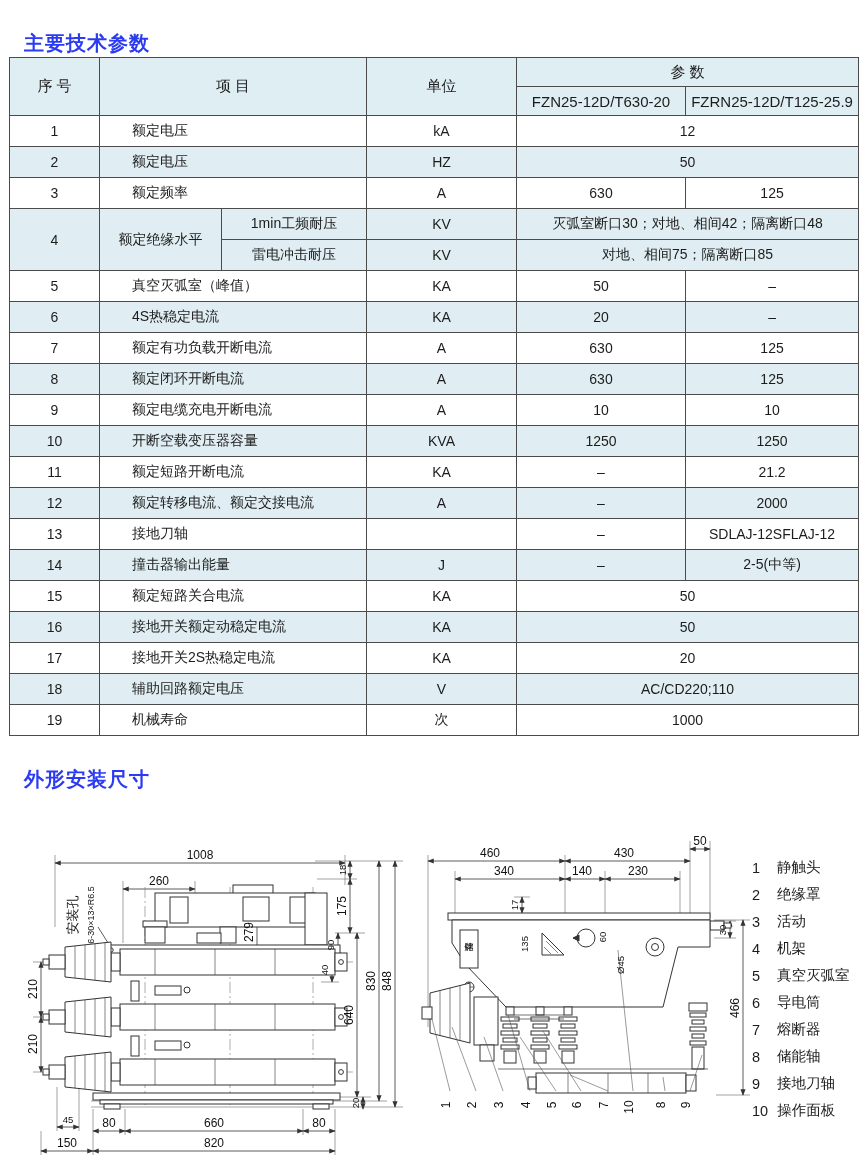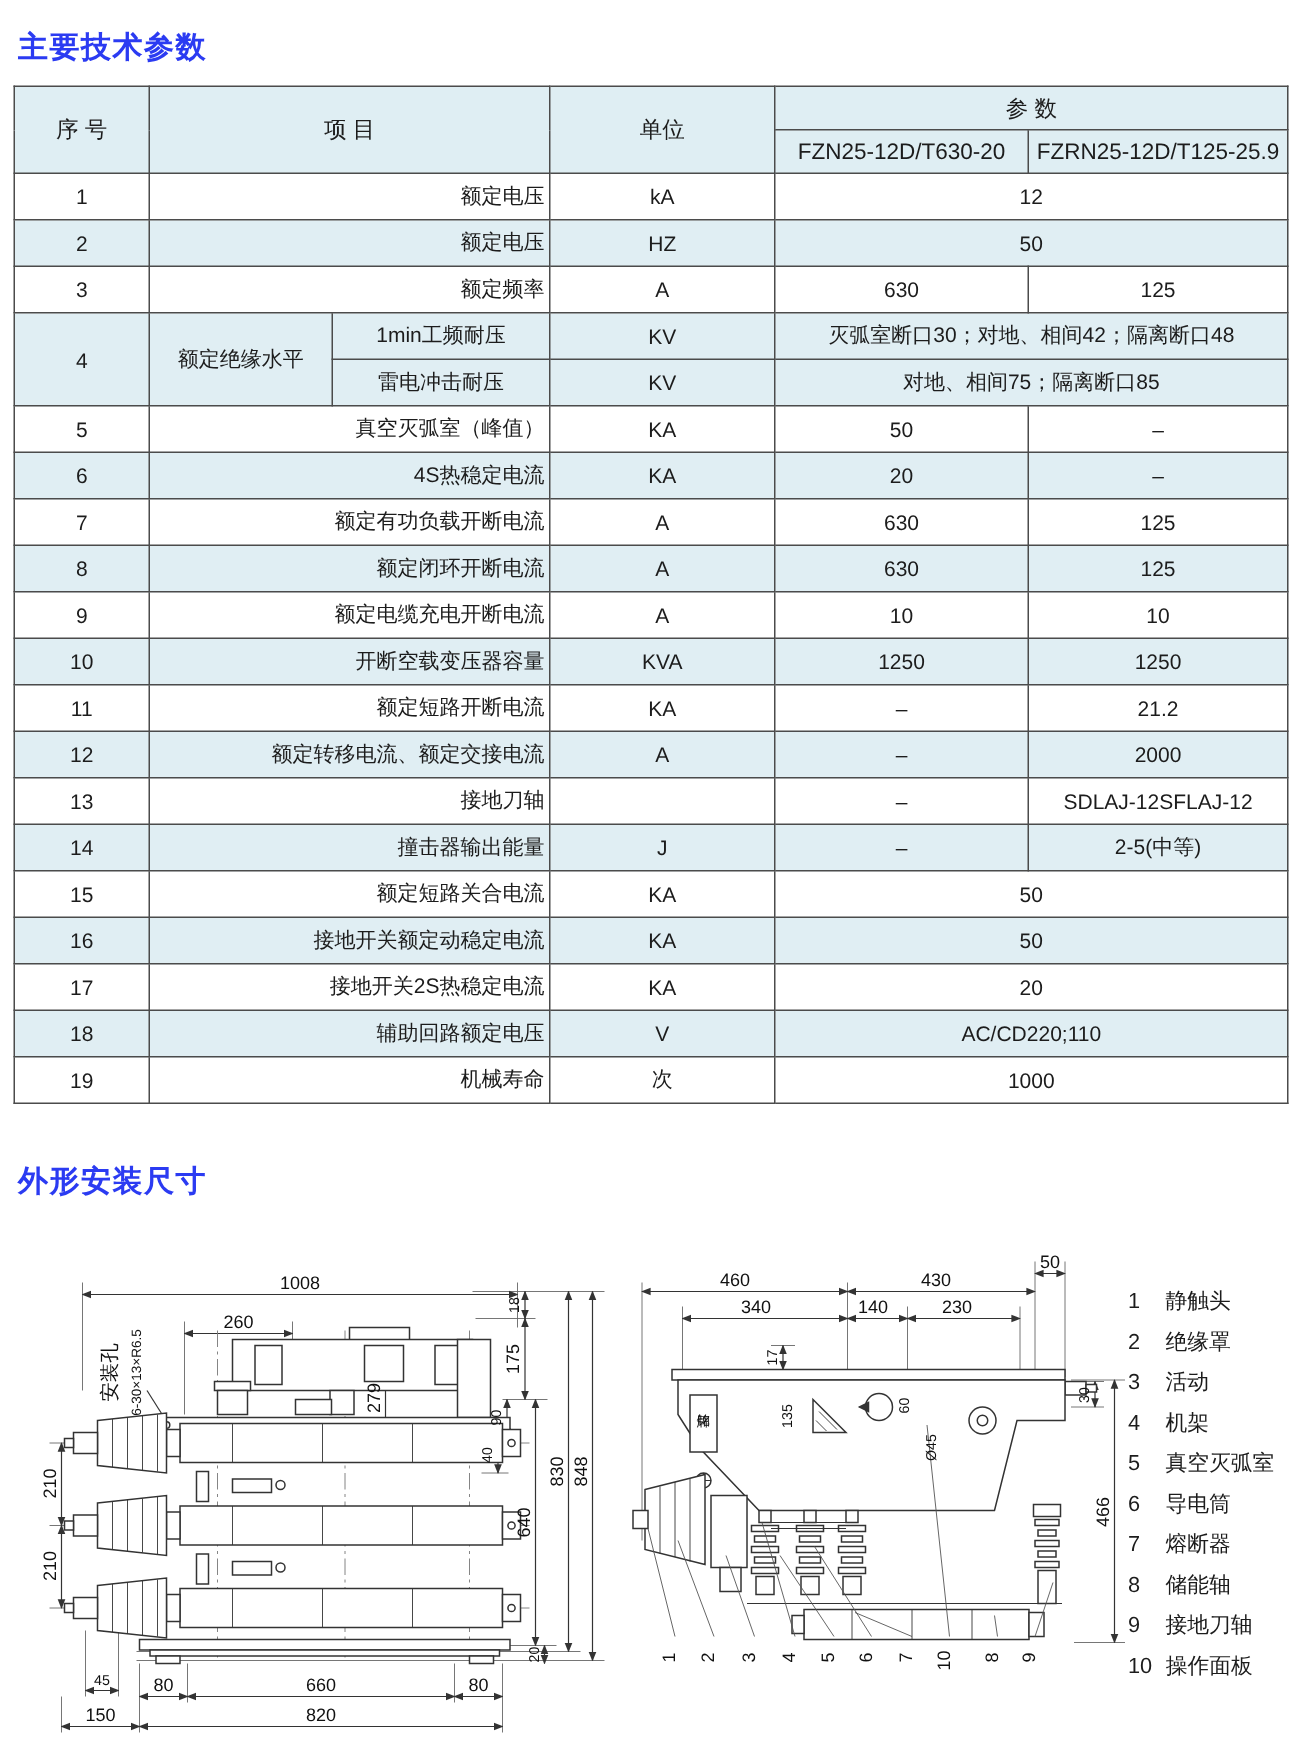--- a/index.html
+++ b/index.html
@@ -1,29 +1,29 @@
 <!DOCTYPE html>
 <html><head>
 <meta charset="utf-8">
 <style>
   html,body{margin:0;padding:0;background:#fff;}
   body{width:867px;height:1170px;overflow:hidden;position:relative;
        font-family:"Liberation Sans","DejaVu Sans",sans-serif;color:#1c1c1c;}
-  .sec-title{color:#2b3bf2;font-size:20px;font-weight:bold;letter-spacing:1px;margin:4px;}
+  .sec-title{color:#2b3bf2;font-size:20px;font-weight:bold;letter-spacing:1px;margin:16px;}
   #title1{position:absolute;left:8px;top:14px;}
-  #title2{position:absolute;left:8px;top:770px;font-family:Liberation Serif, serif;}
+  #title2{position:absolute;left:8px;top:750px;font-family:Liberation Serif, serif;}
 
   
   table.spec{position:absolute;left:9px;top:57px;border-collapse:collapse;table-layout:fixed;width:849px;border-radius:17px;}
   table.spec td{border:1px solid #4b4b4b;text-align:center;vertical-align:middle;
                 font-size:14px;height:30px;padding:0 3px;background:#fff;}
   table.spec tr.hd td{height:28px;font-size:15px;background:#dfeef3;}
   table.spec td.no-hd{background:#fff;}
   table.spec tr.alt td{background:#e0eef3;}
-  table.spec td.ci{text-align:right;padding-left:32px;}
+  table.spec td.ci{text-align:left;padding-left:32px;}
   table.spec td.mdl{font-size:14px;}
   col.c-no{width:90px}col.c-ia{width:122px}col.c-ib{width:145px}
   col.c-un{width:150px}col.c-p1{width:169px}col.c-p2{width:173px}
 
   
   #drawings{position:absolute;left:0;top:775px;width:867px;height:395px;}
   svg text{font-family:"Liberation Sans","DejaVu Sans",sans-serif;}
   .dv{font-size:12px;fill:#111;}
   .dvs{font-size:9.5px;fill:#111;}
   .lead-num{font-size:12px;fill:#111;}

